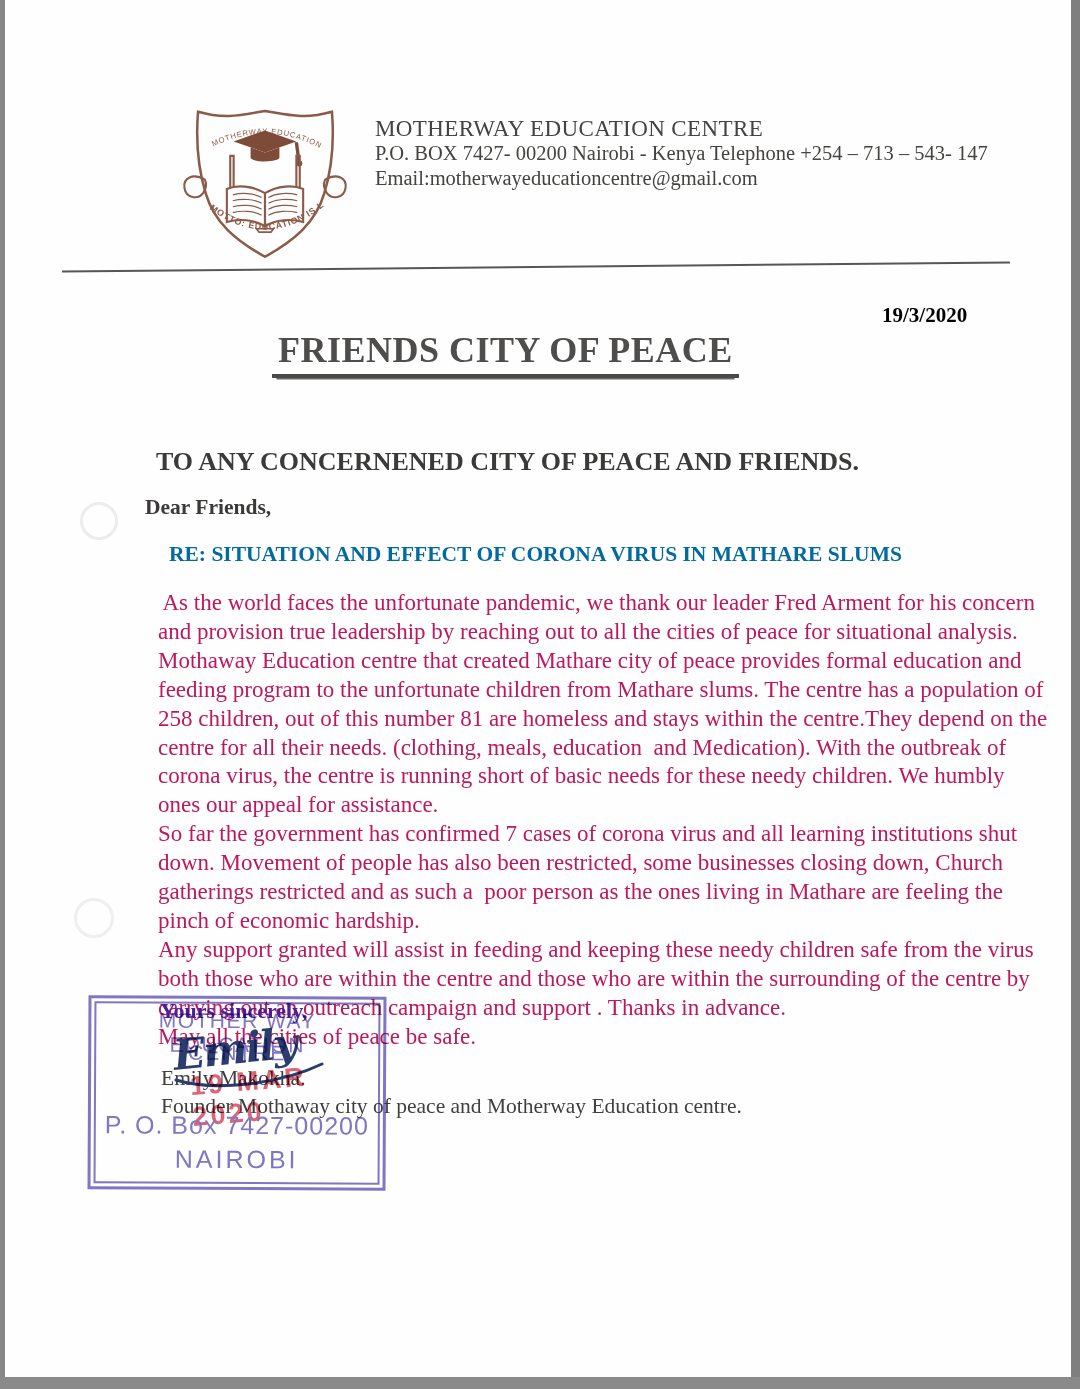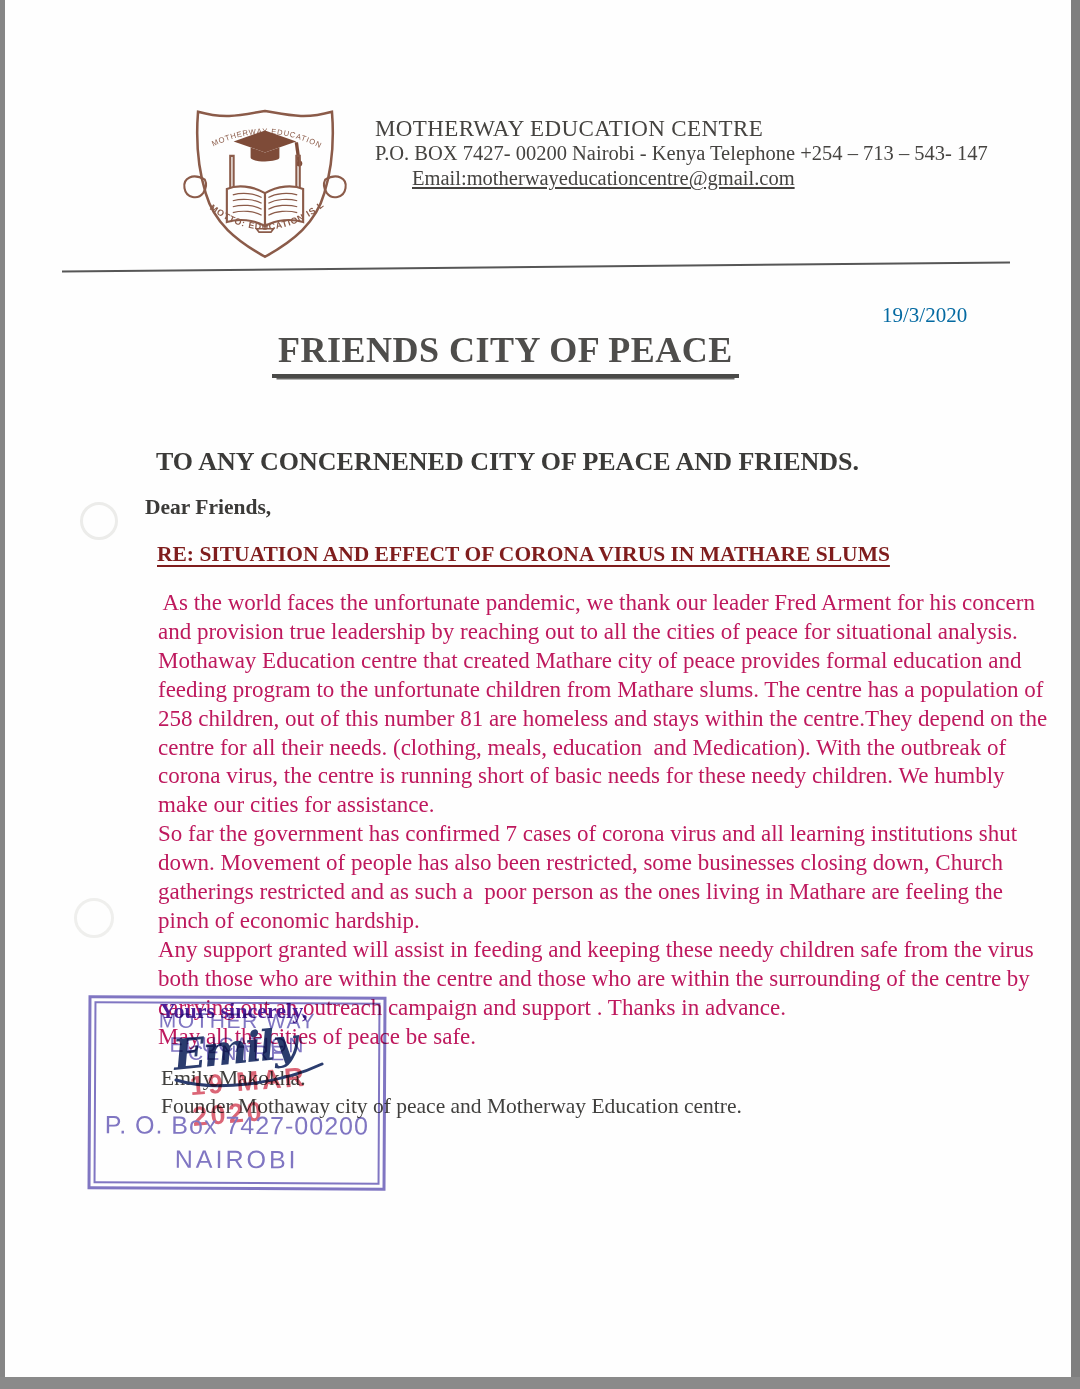--- a/index.html
+++ b/index.html
@@ -18,33 +18,33 @@
   .edge-bottom{left:0;bottom:0;width:1080px;height:12px;background:#8a8a8a;}
   
   .punch{position:absolute;border:3px solid #ececea;border-radius:50%;}
   .punch-1{left:80px;top:502px;width:32px;height:32px;}
   .punch-2{left:74px;top:898px;width:34px;height:34px;border-color:#efefed;}
   
   .logo{position:absolute;left:176px;top:98px;}
   .lh-text{position:absolute;left:375px;top:116px;line-height:25px;}
   .lh-org{font-size:23px;letter-spacing:.4px;color:#454340;}
   .lh-addr{font-size:20.5px;color:#454340;text-align:center;}
-  .lh-email{font-size:20.5px;text-decoration:underline;color:#454340;margin-left:37px;}
+  .lh-email{font-size:20.5px;color:#454340;}
   .rule{position:absolute;left:62px;top:266px;width:948px;height:2px;
         background:#565656;transform:rotate(-0.55deg);}
   
-  .date{position:absolute;left:882px;top:303px;font-size:21px;font-weight:normal;color:#0369a1;}
+  .date{position:absolute;left:882px;top:303px;font-size:21px;font-weight:bold;color:#000000;}
   .title{position:absolute;left:272px;top:329px;font-size:36px;font-weight:bold;
          letter-spacing:.5px;color:#4e4d4b;padding:0 6px 3px 6px;
          border-bottom:4px solid #4a4a48;box-shadow:0 6px 0 -4.5px #6a6a68;}
   
   .to-line{position:absolute;left:156px;top:447px;font-size:26px;font-weight:bold;color:#3b3a38;}
   .salutation{position:absolute;left:145px;top:495px;font-size:21.5px;font-weight:bold;color:#3b3a38;}
-  .subject{position:absolute;left:157px;top:542px;font-size:21.5px;font-weight:bold;color:#7f1d1d;
-           text-decoration:underline;text-underline-offset:4px;text-decoration-thickness:2px;}
+  .subject{position:absolute;left:169px;top:542px;font-size:21.5px;font-weight:bold;color:#0369a1;
+           text-underline-offset:4px;text-decoration-thickness:2px;}
   .body-block{position:absolute;left:158px;top:589px;width:824px;}
   .body-block div{font-size:23px;line-height:28.9px;white-space:pre;color:#be185d;}
   
   .valediction{position:absolute;left:160px;top:998px;font-size:22px;color:#4c1d95;font-weight:bold;}
   .signature{position:absolute;left:160px;top:1018px;z-index:3;}
   .signed-name{position:absolute;left:161px;top:1066px;font-size:21.5px;color:#403f3d;}
   .signed-title{position:absolute;left:161px;top:1094px;font-size:21.5px;color:#403f3d;}
   
   .stamp{position:absolute;left:88px;top:996px;width:292px;height:188px;
          border:3px solid #6f63bb;mix-blend-mode:multiply;opacity:.88;
@@ -144,21 +144,21 @@
   <div class="subject">RE: SITUATION AND EFFECT OF CORONA VIRUS IN MATHARE SLUMS</div>
 
   <div class="body-block">
     <div> As the world faces the unfortunate pandemic, we thank our leader Fred Arment for his concern</div>
     <div>and provision true leadership by reaching out to all the cities of peace for situational analysis.</div>
     <div>Mothaway Education centre that created Mathare city of peace provides formal education and</div>
     <div>feeding program to the unfortunate children from Mathare slums. The centre has a population of</div>
     <div>258 children, out of this number 81 are homeless and stays within the centre.They depend on the</div>
     <div>centre for all their needs. (clothing, meals, education  and Medication). With the outbreak of</div>
     <div>corona virus, the centre is running short of basic needs for these needy children. We humbly</div>
-    <div>make our cities for assistance.</div>
+    <div>ones our appeal for assistance.</div>
     <div>So far the government has confirmed 7 cases of corona virus and all learning institutions shut</div>
     <div>down. Movement of people has also been restricted, some businesses closing down, Church</div>
     <div>gatherings restricted and as such a  poor person as the ones living in Mathare are feeling the</div>
     <div>pinch of economic hardship.</div>
     <div>Any support granted will assist in feeding and keeping these needy children safe from the virus</div>
     <div>both those who are within the centre and those who are within the surrounding of the centre by</div>
     <div>carrying out an outreach campaign and support . Thanks in advance.</div>
     <div>May all the cities of peace be safe.</div>
   </div>
 

